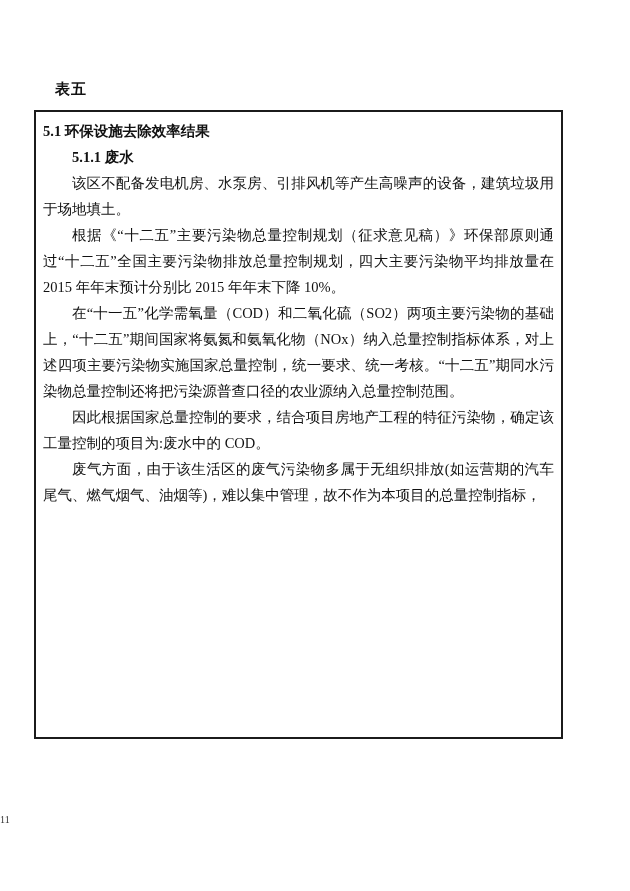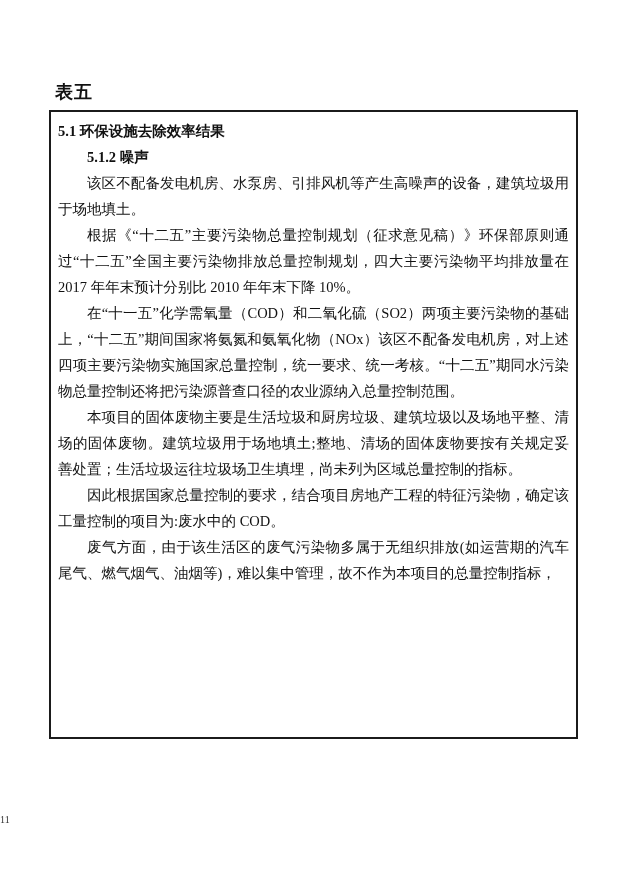--- a/index.html
+++ b/index.html
@@ -11,27 +11,27 @@
   }
   .page {
     position: relative;
     width: 630px; height: 891px;
     background: #ffffff;
     overflow: hidden;
   }
   .table-label {
     position: absolute;
     left: 55px; top: 80px;
-    font-size: 18px;
+    font-size: 15px;
     font-weight: bold;
     letter-spacing: 1px;
   }
   .doc-box {
     position: absolute;
-    left: 49px; top: 110px;
+    left: 34px; top: 110px;
     width: 529px; height: 629px;
     border: 2px solid #1b1b1b;
     background: #ffffff;
     padding: 6px 7px 0 7px;
   }
   .block {
     font-size: 14.5px;
     line-height: 26px;
     text-align: justify;
     text-justify: inter-ideograph;
@@ -49,24 +49,23 @@
 </style>
 </head>
 <body>
 
 <div class="page">
 
   <div class="table-label">表五</div>
 
   <div class="doc-box">
     <div class="block h-top">5.1 环保设施去除效率结果</div>
-    <div class="block h-sub">5.1.2 噪声</div>
+    <div class="block h-sub">5.1.1 废水</div>
     <div class="block para">该区不配备发电机房、水泵房、引排风机等产生高噪声的设备，建筑垃圾用于场地填土。</div>
-    <div class="block para">根据《“十二五”主要污染物总量控制规划（征求意见稿）》环保部原则通过“十二五”全国主要污染物排放总量控制规划，四大主要污染物平均排放量在 2017 年年末预计分别比 2010 年年末下降 10%。</div>
-    <div class="block para">在“十一五”化学需氧量（COD）和二氧化硫（SO2）两项主要污染物的基础上，“十二五”期间国家将氨氮和氨氧化物（NOx）该区不配备发电机房，对上述四项主要污染物实施国家总量控制，统一要求、统一考核。“十二五”期同水污染物总量控制还将把污染源普查口径的农业源纳入总量控制范围。</div>
-    <div class="block para">本项目的固体废物主要是生活垃圾和厨房垃圾、建筑垃圾以及场地平整、清场的固体废物。建筑垃圾用于场地填土;整地、清场的固体废物要按有关规定妥善处置；生活垃圾运往垃圾场卫生填埋，尚未列为区域总量控制的指标。</div>
+    <div class="block para">根据《“十二五”主要污染物总量控制规划（征求意见稿）》环保部原则通过“十二五”全国主要污染物排放总量控制规划，四大主要污染物平均排放量在 2015 年年末预计分别比 2015 年年末下降 10%。</div>
+    <div class="block para">在“十一五”化学需氧量（COD）和二氧化硫（SO2）两项主要污染物的基础上，“十二五”期间国家将氨氮和氨氧化物（NOx）纳入总量控制指标体系，对上述四项主要污染物实施国家总量控制，统一要求、统一考核。“十二五”期同水污染物总量控制还将把污染源普查口径的农业源纳入总量控制范围。</div>
     <div class="block para">因此根据国家总量控制的要求，结合项目房地产工程的特征污染物，确定该工量控制的项目为:废水中的 COD。</div>
     <div class="block para">废气方面，由于该生活区的废气污染物多属于无组织排放(如运营期的汽车尾气、燃气烟气、油烟等)，难以集中管理，故不作为本项目的总量控制指标，</div>
   </div>
 
   <div class="page-number">11</div>
 
 </div>
 
 </body></html>

